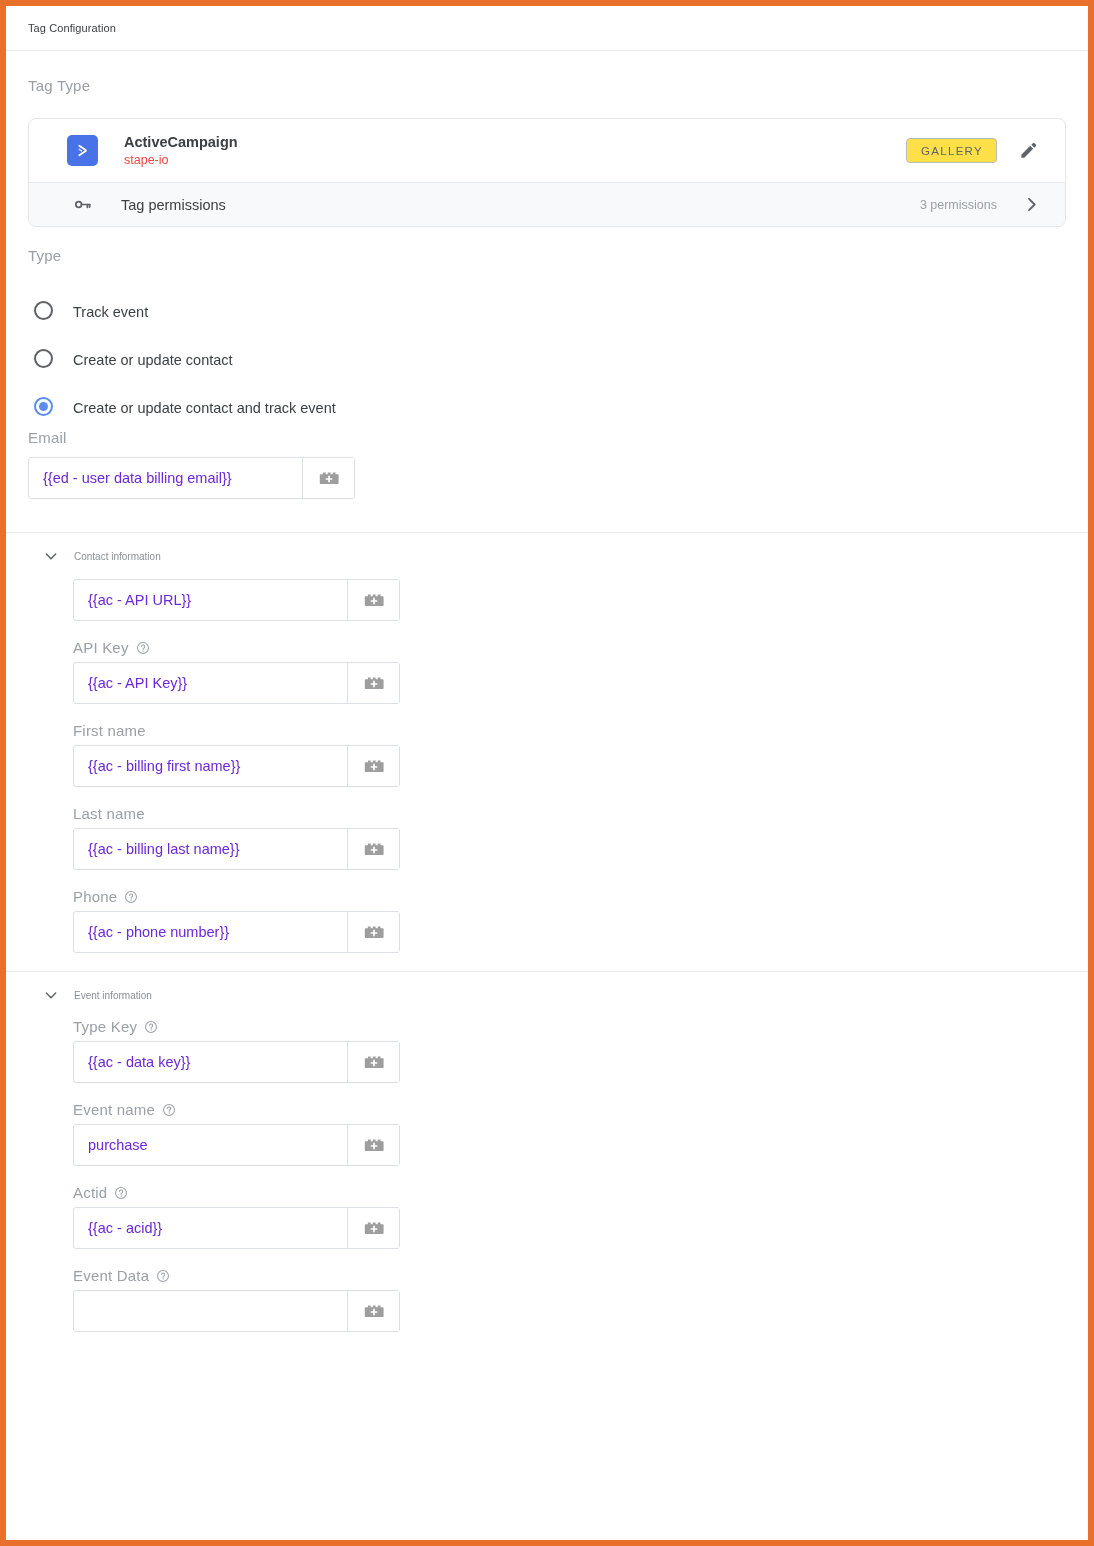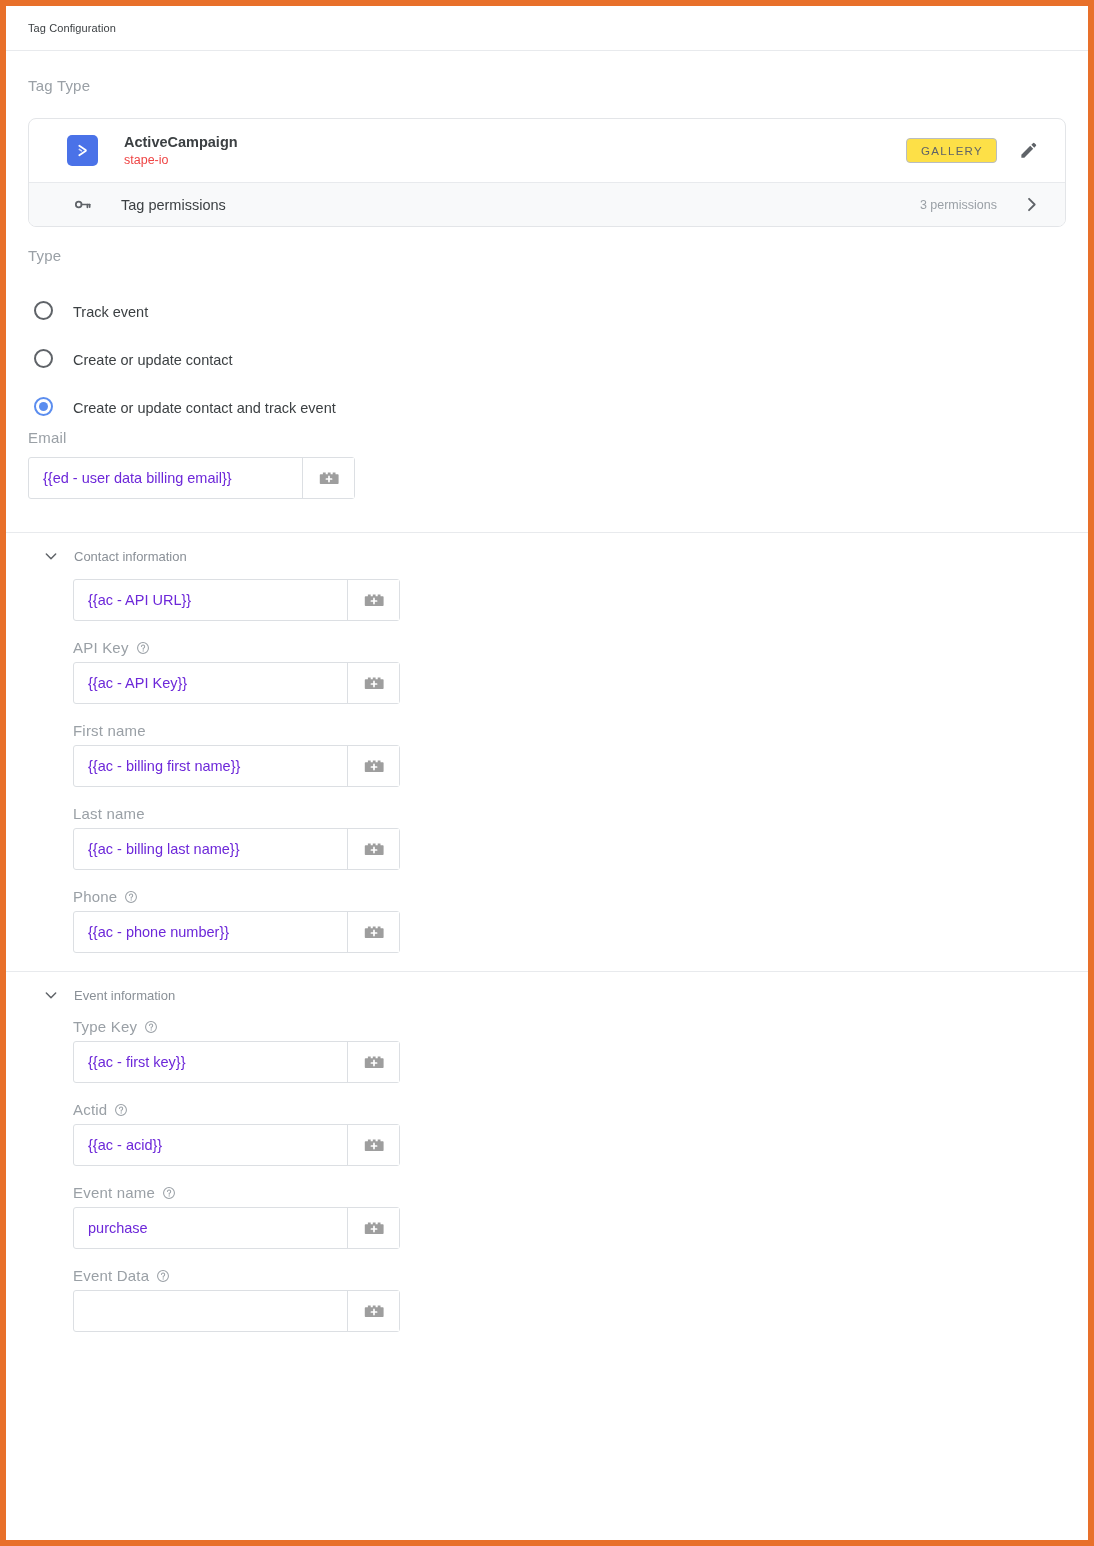--- a/index.html
+++ b/index.html
@@ -239,21 +239,21 @@
   }
   .section-chevron {
     width: 22px;
     display: flex;
     align-items: center;
     justify-content: center;
     margin-left: 12px;
   }
   .section-title {
     margin-left: 12px;
-    font-size: 13px;
+    font-size: 10px;
     color: #8a9097;
   }
   .section-body {
     padding-left: 45px;
   }
   .sub-field { margin-bottom: 18px; }
   .sub-field .field-label { margin-bottom: 6px; }
 
   .help {
     width: 14px;
@@ -480,21 +480,43 @@
               <span>Type Key</span>
               <span class="help">
                 <svg width="14" height="14" viewBox="0 0 24 24" aria-hidden="true">
                   <circle cx="12" cy="12" r="9.3" fill="none" stroke="#9aa0a6" stroke-width="1.8"></circle>
                   <path d="M9.3 9.4 a2.8 2.8 0 1 1 3.1 3.1 v1.5" fill="none" stroke="#9aa0a6" stroke-width="1.8" stroke-linecap="round"></path>
                   <circle cx="12.3" cy="17" r="1.15" fill="#9aa0a6"></circle>
                 </svg>
               </span>
             </div>
             <div class="tf">
-              <div class="tf-input">{{ac - first key}}</div>
+              <div class="tf-input">{{ac - data key}}</div>
+              <div class="tf-var">
+                <svg width="24" height="20" viewBox="0 0 24 20" aria-hidden="true">
+                  <path d="M3.6 6.2 h2.3 v-1.6 h2.8 v1.6 h2.1 v-1.6 h2.8 v1.6 h2.1 v-1.6 h2.8 v1.6 h2.3 a0.8 0.8 0 0 1 0.8 0.8 v8.2 a0.8 0.8 0 0 1 -0.8 0.8 H3.6 a0.8 0.8 0 0 1 -0.8 -0.8 V7 a0.8 0.8 0 0 1 0.8 -0.8 z" fill="#9e9e9e"></path>
+                  <path d="M12 8.4 v5.2 M9.4 11 h5.2" stroke="#ffffff" stroke-width="1.7" stroke-linecap="round"></path>
+                </svg>
+              </div>
+            </div>
+          </div>
+
+          <div class="sub-field">
+            <div class="field-label">
+              <span>Event name</span>
+              <span class="help">
+                <svg width="14" height="14" viewBox="0 0 24 24" aria-hidden="true">
+                  <circle cx="12" cy="12" r="9.3" fill="none" stroke="#9aa0a6" stroke-width="1.8"></circle>
+                  <path d="M9.3 9.4 a2.8 2.8 0 1 1 3.1 3.1 v1.5" fill="none" stroke="#9aa0a6" stroke-width="1.8" stroke-linecap="round"></path>
+                  <circle cx="12.3" cy="17" r="1.15" fill="#9aa0a6"></circle>
+                </svg>
+              </span>
+            </div>
+            <div class="tf">
+              <div class="tf-input">purchase</div>
               <div class="tf-var">
                 <svg width="24" height="20" viewBox="0 0 24 20" aria-hidden="true">
                   <path d="M3.6 6.2 h2.3 v-1.6 h2.8 v1.6 h2.1 v-1.6 h2.8 v1.6 h2.1 v-1.6 h2.8 v1.6 h2.3 a0.8 0.8 0 0 1 0.8 0.8 v8.2 a0.8 0.8 0 0 1 -0.8 0.8 H3.6 a0.8 0.8 0 0 1 -0.8 -0.8 V7 a0.8 0.8 0 0 1 0.8 -0.8 z" fill="#9e9e9e"></path>
                   <path d="M12 8.4 v5.2 M9.4 11 h5.2" stroke="#ffffff" stroke-width="1.7" stroke-linecap="round"></path>
                 </svg>
               </div>
             </div>
           </div>
 
           <div class="sub-field">
@@ -514,42 +536,20 @@
                 <svg width="24" height="20" viewBox="0 0 24 20" aria-hidden="true">
                   <path d="M3.6 6.2 h2.3 v-1.6 h2.8 v1.6 h2.1 v-1.6 h2.8 v1.6 h2.1 v-1.6 h2.8 v1.6 h2.3 a0.8 0.8 0 0 1 0.8 0.8 v8.2 a0.8 0.8 0 0 1 -0.8 0.8 H3.6 a0.8 0.8 0 0 1 -0.8 -0.8 V7 a0.8 0.8 0 0 1 0.8 -0.8 z" fill="#9e9e9e"></path>
                   <path d="M12 8.4 v5.2 M9.4 11 h5.2" stroke="#ffffff" stroke-width="1.7" stroke-linecap="round"></path>
                 </svg>
               </div>
             </div>
           </div>
 
           <div class="sub-field">
             <div class="field-label">
-              <span>Event name</span>
-              <span class="help">
-                <svg width="14" height="14" viewBox="0 0 24 24" aria-hidden="true">
-                  <circle cx="12" cy="12" r="9.3" fill="none" stroke="#9aa0a6" stroke-width="1.8"></circle>
-                  <path d="M9.3 9.4 a2.8 2.8 0 1 1 3.1 3.1 v1.5" fill="none" stroke="#9aa0a6" stroke-width="1.8" stroke-linecap="round"></path>
-                  <circle cx="12.3" cy="17" r="1.15" fill="#9aa0a6"></circle>
-                </svg>
-              </span>
-            </div>
-            <div class="tf">
-              <div class="tf-input">purchase</div>
-              <div class="tf-var">
-                <svg width="24" height="20" viewBox="0 0 24 20" aria-hidden="true">
-                  <path d="M3.6 6.2 h2.3 v-1.6 h2.8 v1.6 h2.1 v-1.6 h2.8 v1.6 h2.1 v-1.6 h2.8 v1.6 h2.3 a0.8 0.8 0 0 1 0.8 0.8 v8.2 a0.8 0.8 0 0 1 -0.8 0.8 H3.6 a0.8 0.8 0 0 1 -0.8 -0.8 V7 a0.8 0.8 0 0 1 0.8 -0.8 z" fill="#9e9e9e"></path>
-                  <path d="M12 8.4 v5.2 M9.4 11 h5.2" stroke="#ffffff" stroke-width="1.7" stroke-linecap="round"></path>
-                </svg>
-              </div>
-            </div>
-          </div>
-
-          <div class="sub-field">
-            <div class="field-label">
               <span>Event Data</span>
               <span class="help">
                 <svg width="14" height="14" viewBox="0 0 24 24" aria-hidden="true">
                   <circle cx="12" cy="12" r="9.3" fill="none" stroke="#9aa0a6" stroke-width="1.8"></circle>
                   <path d="M9.3 9.4 a2.8 2.8 0 1 1 3.1 3.1 v1.5" fill="none" stroke="#9aa0a6" stroke-width="1.8" stroke-linecap="round"></path>
                   <circle cx="12.3" cy="17" r="1.15" fill="#9aa0a6"></circle>
                 </svg>
               </span>
             </div>
             <div class="tf">

